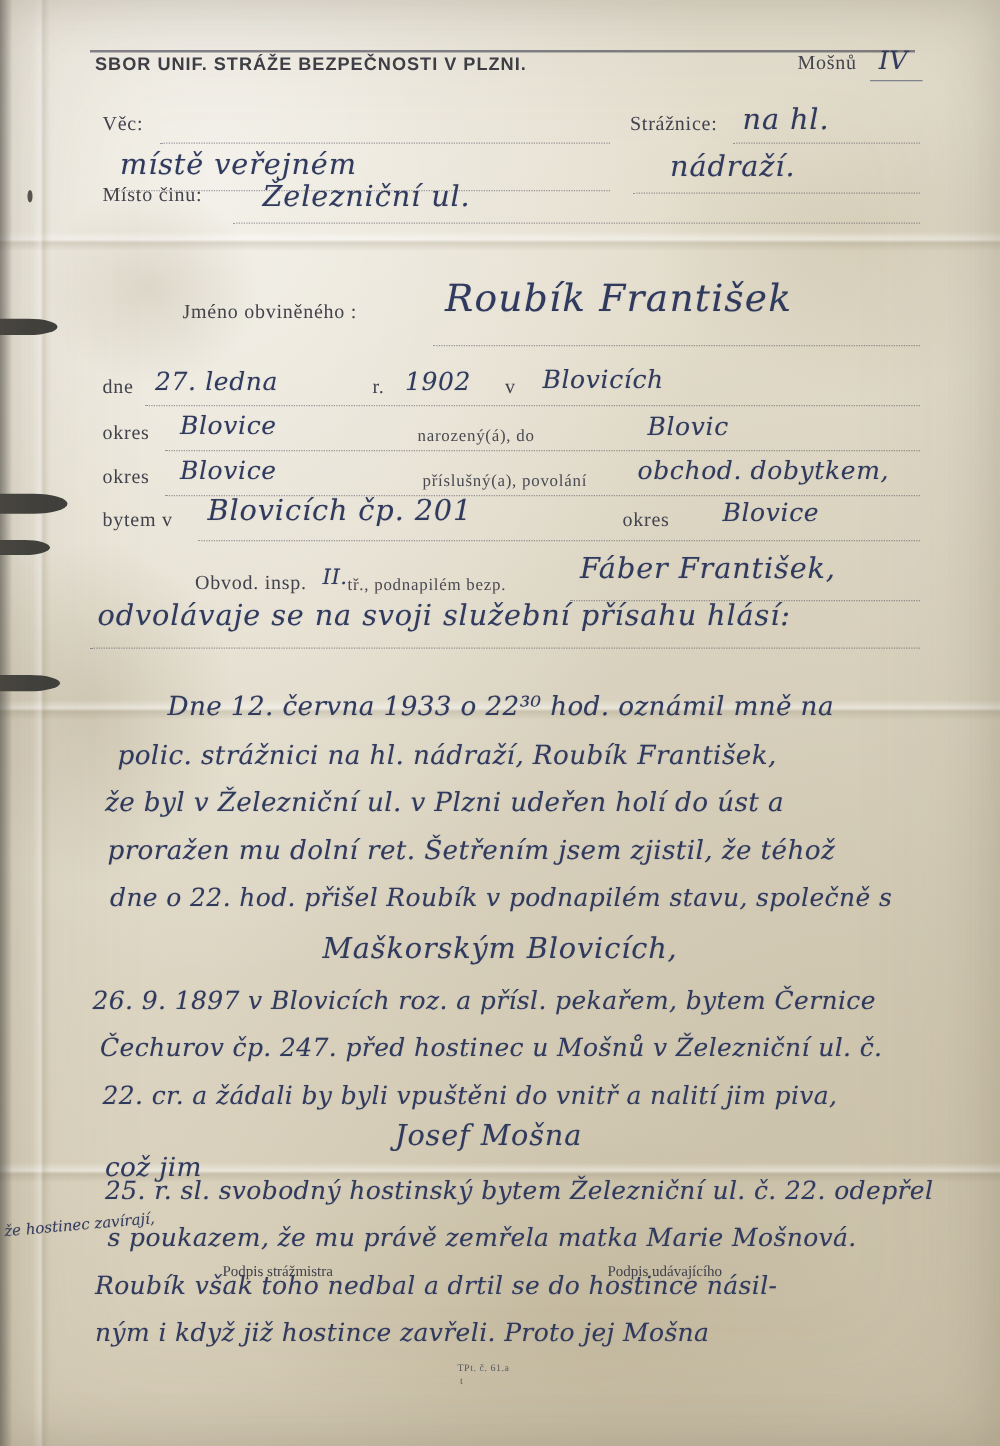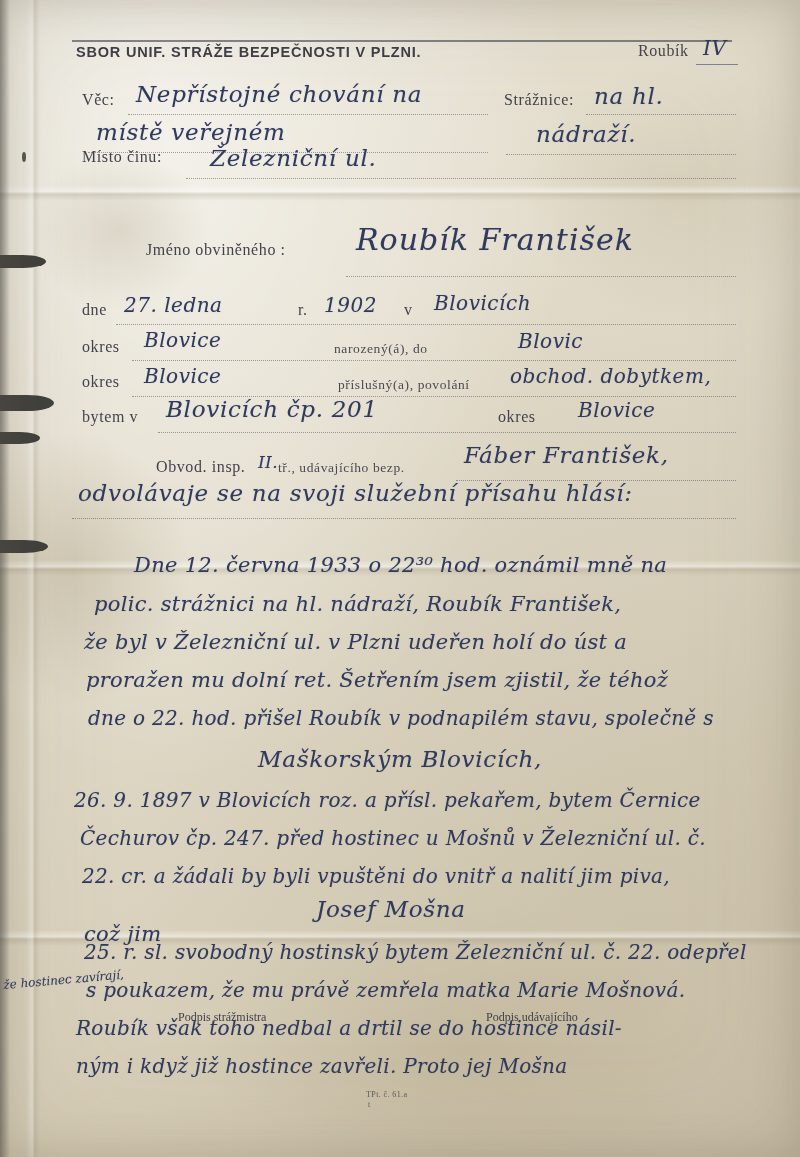--- a/index.html
+++ b/index.html
@@ -152,26 +152,25 @@
   <div class="tear" style="left:0px;top:432px;width:40px;height:12px;border-radius:0 60% 60% 0;"></div>
   <div class="tear" style="left:0px;top:540px;width:48px;height:13px;border-radius:0 60% 60% 0;"></div>
   <div class="tear" style="left:0px;top:0px;width:10px;height:1157px;background:linear-gradient(to right, rgba(60,60,58,0.55), rgba(60,60,58,0));"></div>
   <div class="tear" style="left:22px;top:152px;width:4px;height:10px;border-radius:50%;background:#55544f;"></div>
 
   <div class="sheet">
 
     <div class="topline" style="left:6px;top:12px;width:660px;"></div>
 
     <div class="pr pr-head" style="left:10px;top:16px;">SBOR UNIF. STRÁŽE BEZPEČNOSTI V PLZNI.</div>
-    <div class="pr pr-lbl" style="left:572px;top:14px;">Roubík</div>
+    <div class="pr pr-lbl" style="left:572px;top:14px;">Mošnů</div>
     <div class="hw hw-s" style="left:637px;top:8px;">IV</div>
     <div class="hw-under" style="left:630px;top:36px;width:42px;"></div>
 
     <div class="pr pr-lbl" style="left:16px;top:63px;">Věc:</div>
-    <div class="hw hw-m" style="left:70px;top:53px;">Nepřístojné chování na</div>
     <div class="rule-dot" style="left:62px;top:86px;width:360px;"></div>
     <div class="hw hw-m" style="left:30px;top:91px;">místě veřejném</div>
     <div class="rule-dot" style="left:22px;top:124px;width:400px;"></div>
 
     <div class="pr pr-lbl" style="left:438px;top:63px;">Strážnice:</div>
     <div class="hw hw-m" style="left:528px;top:55px;">na hl.</div>
     <div class="rule-dot" style="left:520px;top:86px;width:150px;"></div>
     <div class="hw hw-m" style="left:470px;top:93px;">nádraží.</div>
     <div class="rule-dot" style="left:440px;top:126px;width:230px;"></div>
 
@@ -204,21 +203,21 @@
     <div class="rule-dot" style="left:66px;top:368px;width:604px;"></div>
 
     <div class="pr pr-lbl" style="left:16px;top:380px;">bytem v</div>
     <div class="hw hw-m" style="left:100px;top:368px;">Blovicích čp. 201</div>
     <div class="pr pr-lbl" style="left:432px;top:380px;">okres</div>
     <div class="hw hw-s" style="left:512px;top:370px;">Blovice</div>
     <div class="rule-dot" style="left:92px;top:404px;width:578px;"></div>
 
     <div class="pr pr-lbl" style="left:90px;top:430px;">Obvod. insp.</div>
     <div class="hw hw-xs" style="left:192px;top:424px;">II.</div>
-    <div class="pr pr-sm" style="left:212px;top:432px;">tř., udávajícího bezp.</div>
+    <div class="pr pr-sm" style="left:212px;top:432px;">tř., podnapilém bezp.</div>
     <div class="hw hw-m" style="left:398px;top:414px;">Fáber František,</div>
     <div class="rule-dot" style="left:390px;top:452px;width:280px;"></div>
 
     <div class="hw hw-m" style="left:12px;top:452px;">odvolávaje se na svoji služební přísahu hlásí:</div>
     <div class="rule-dot" style="left:6px;top:490px;width:664px;"></div>
 
     <div class="hw hw-body" style="left:68px;top:525px;">Dne 12. června 1933 o 22³⁰ hod. oznámil mně na</div>
     <div class="hw hw-body" style="left:18px;top:602px;">že byl v Železniční ul. v Plzni udeřen holí do úst a</div>
     <div class="hw hw-body" style="left:28px;top:564px;">polic. strážnici na hl. nádraží, Roubík František,</div>
     <div class="hw hw-body" style="left:20px;top:640px;">proražen mu dolní ret. Šetřením jsem zjistil, že téhož</div>

